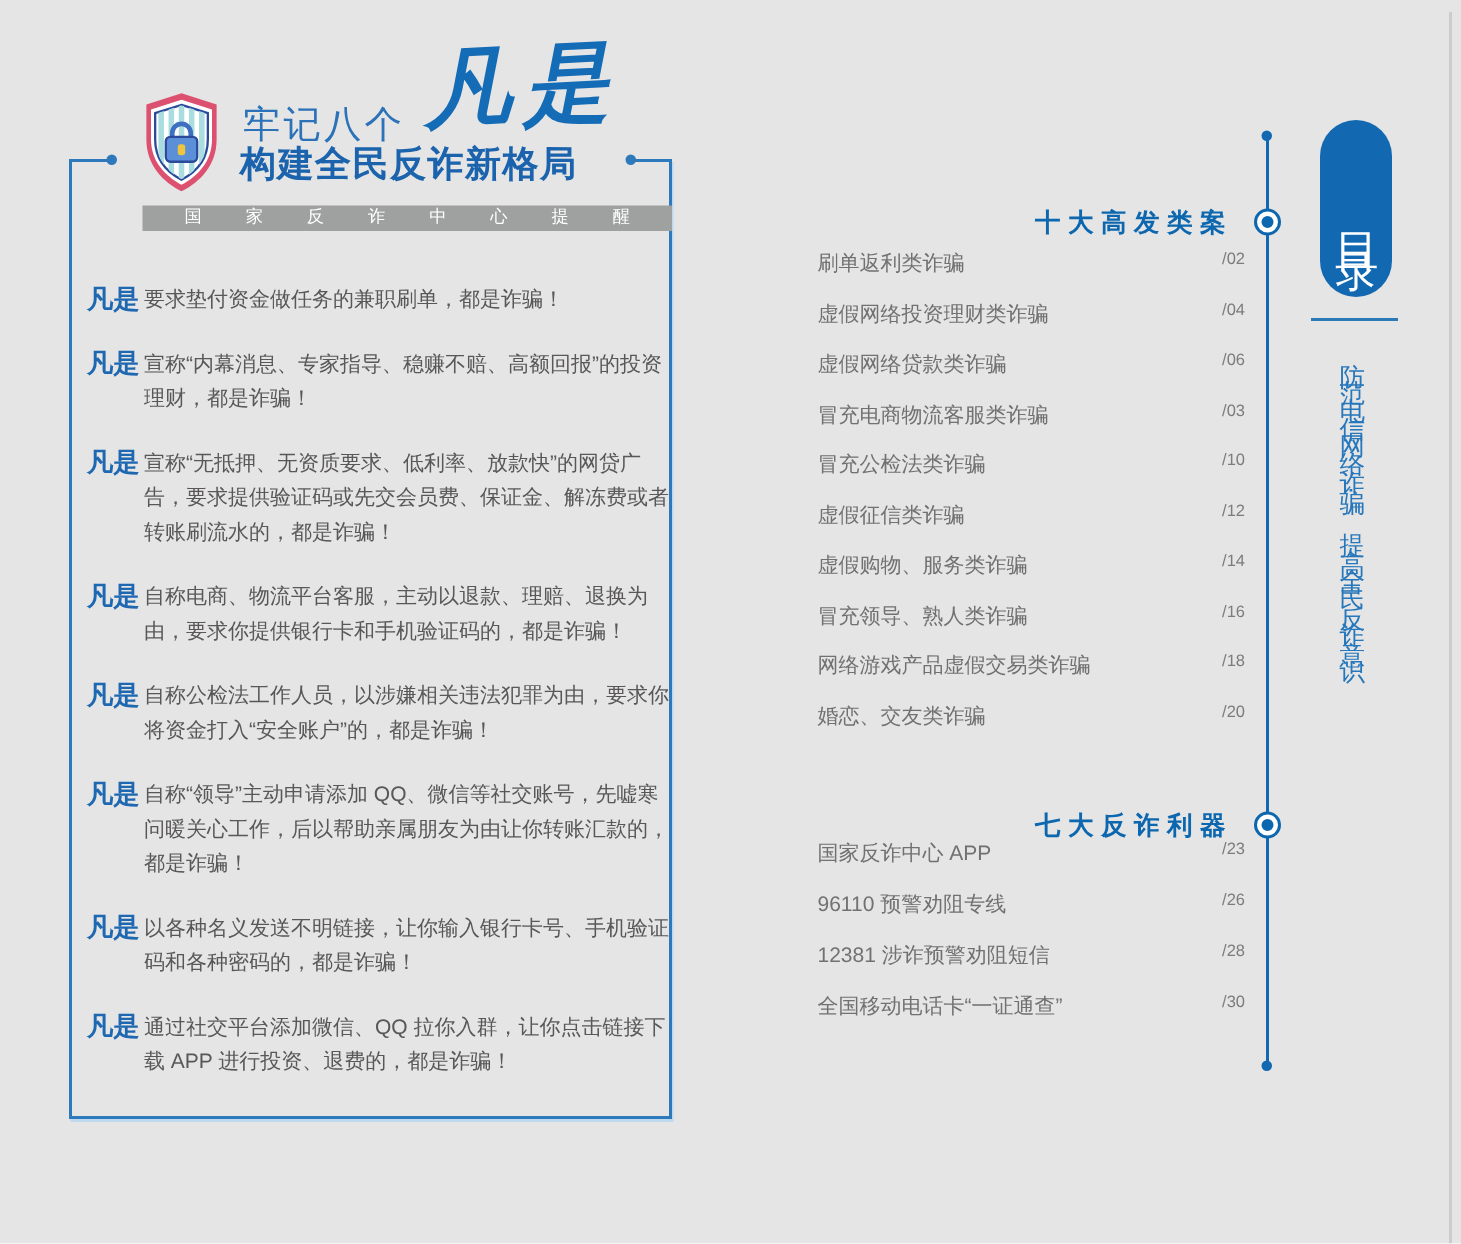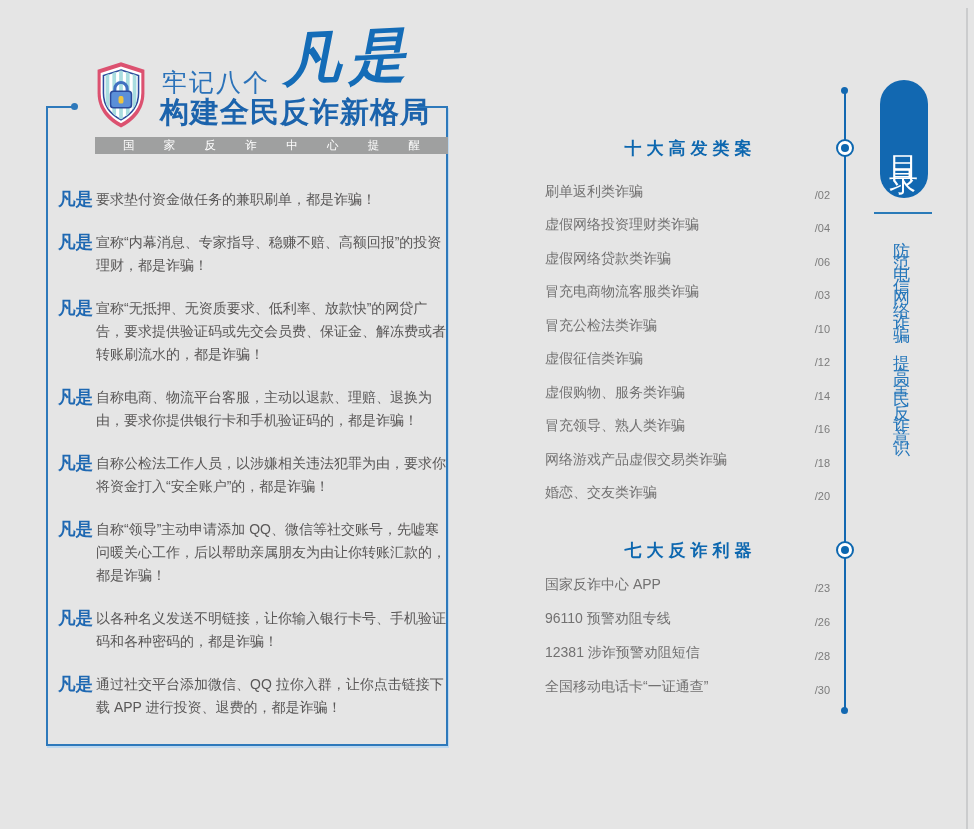--- a/index.html
+++ b/index.html
@@ -16,40 +16,40 @@
   .frame-dot{position:absolute;width:7px;height:7px;border-radius:50%;background:#2e79bb;top:103px;}
   .fdot-left{left:71px;}
   .fdot-right{left:417px;}
 
   
   .logo{position:absolute;left:90px;top:61px;width:62px;height:69px;}
   .hdr-small{position:absolute;left:162px;top:66px;font-size:25px;color:#2b72b9;letter-spacing:2px;}
   .hdr-script{position:absolute;left:282px;top:24px;font-family:"DejaVu Serif","Liberation Serif",serif;
               font-style:italic;font-weight:bold;font-size:58px;line-height:1.15;color:#146cb7;
               letter-spacing:8px;transform:rotate(-3deg);}
-  .hdr-title{position:absolute;left:160px;top:93px;font-size:29px;font-weight:bold;color:#1b63ac;letter-spacing:1px;}
+  .hdr-title{position:absolute;left:160px;top:93px;font-size:24px;font-weight:bold;color:#1b63ac;letter-spacing:1px;}
   .banner{position:absolute;left:95px;top:137px;width:353px;height:17px;background:#9fa0a0;
           display:flex;align-items:center;justify-content:space-between;padding:0 28px;box-sizing:border-box;
           color:#ffffff;font-size:11.5px;line-height:17px;}
 
   
   .warnings{position:absolute;left:58px;top:188px;width:392px;}
   .warning{display:flex;margin-bottom:20px;}
   .warning-prefix{flex:0 0 auto;width:38px;font-size:17.5px;font-weight:bold;color:#1e68b2;line-height:22px;}
   .warning-text{font-size:14px;color:#595757;line-height:23px;width:352px;}
 
   
-  .toc-header{position:absolute;left:548px;width:285px;text-align:center;font-size:17px;font-weight:bold;
+  .toc-header{position:absolute;left:537px;width:285px;text-align:right;font-size:17px;font-weight:bold;
               color:#0d67af;letter-spacing:5px;}
   .toc-h1{top:137px;}
   .toc-h2{top:539px;}
   .toc-rows{position:absolute;left:545px;width:285px;}
   .rows-1{top:167px;}
   .rows-2{top:560px;}
-  .toc-row{display:flex;align-items:flex-end;justify-content:space-between;height:33.5px;cursor:default;}
+  .toc-row{display:flex;align-items:flex-start;justify-content:space-between;height:33.5px;cursor:default;}
   .rows-2 .toc-row{height:34px;gap:18px;}
   .toc-label{font-size:14px;color:#727171;}
   .toc-page{font-size:11px;color:#7c7c7c;}
 
   
   .timeline{position:absolute;left:844px;top:93px;width:2px;height:615px;background:#1268b1;}
   .tl-dot{position:absolute;left:841px;width:7px;height:7px;border-radius:50%;background:#1268b1;}
   .tl-top{top:87px;}
   .tl-bottom{top:707px;}
   .ring{position:absolute;left:836px;width:18px;height:18px;border-radius:50%;background:#ffffff;

